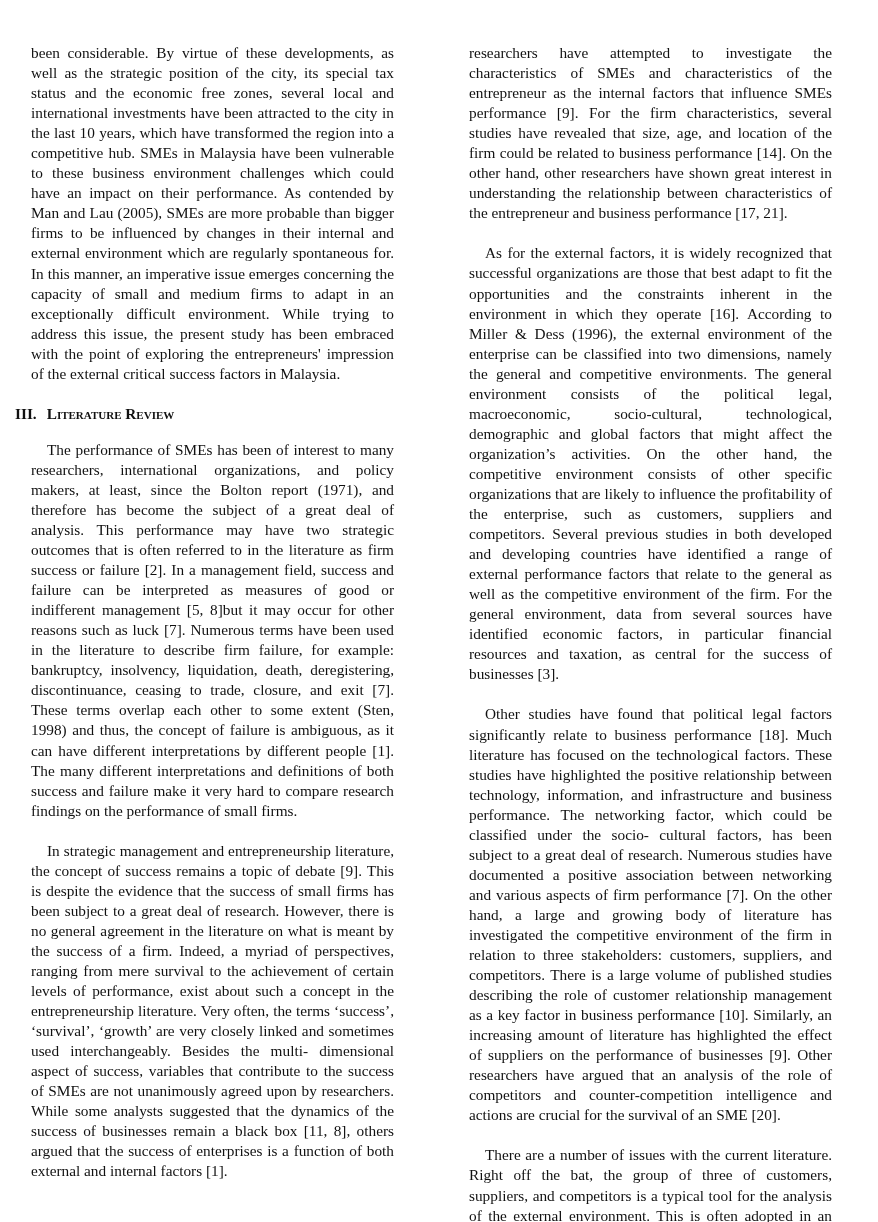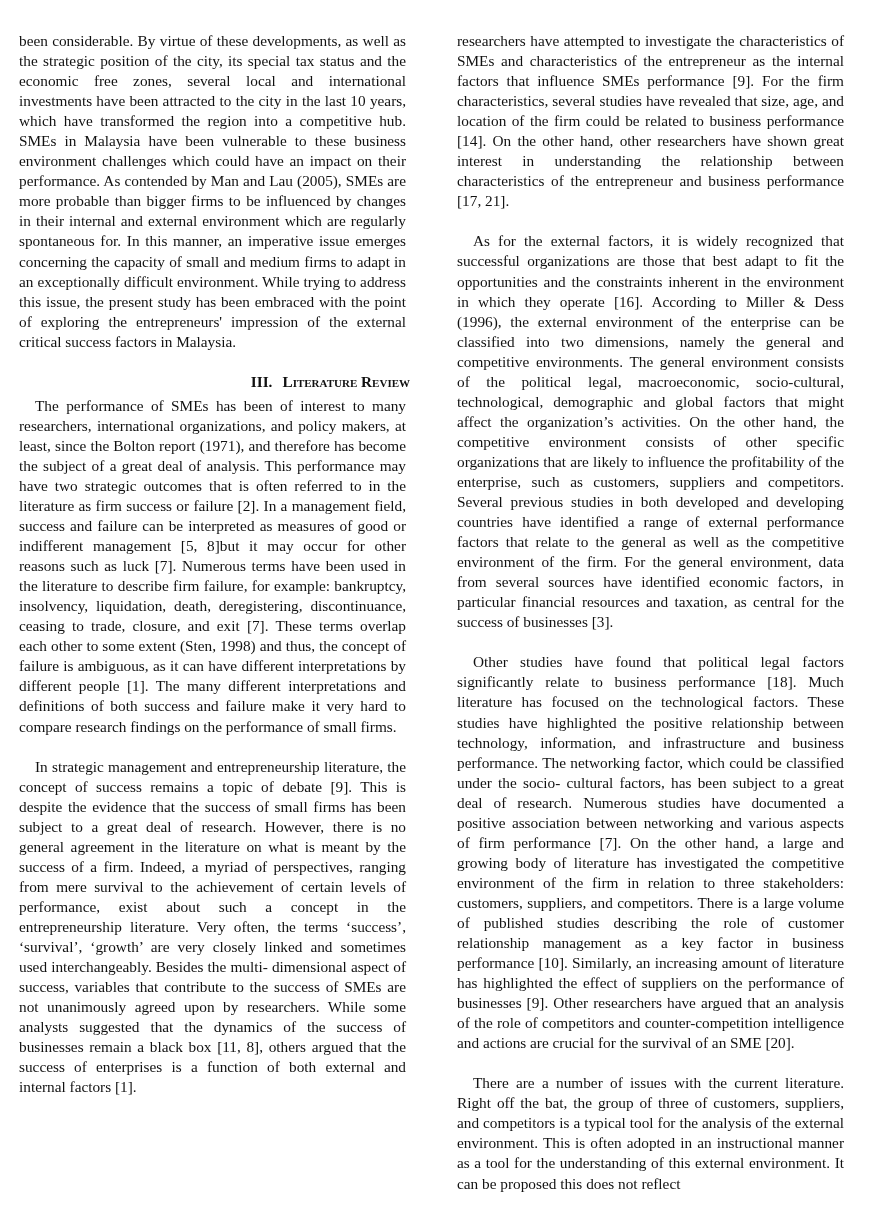--- a/index.html
+++ b/index.html
@@ -25,30 +25,30 @@
   .column {
     position: absolute;
     top: 27px;
     width: 395px;
     font-size: 15.3px;
     line-height: 20.05px;
   }
   .col-left { left: 15px; }
   .col-right { left: 453px; }
   .para {
-    margin: 4px;
+    margin: 16px;
     text-align: justify;
     text-align-last: left;
     hyphens: none;
   }
   .para.indent { text-indent: 16px; }
   .para.gap { margin-top: 20px; }
   .heading {
     margin: 20px 0 0 0;
-    text-align: right;
+    text-align: left;
     font-size: 15.3px;
     line-height: 20px;
     font-variant: small-caps;
     letter-spacing: 0;
   }
   .heading .num { margin-right: 10px; font-variant: normal; }
 </style>
 </head>
 <body>
 

